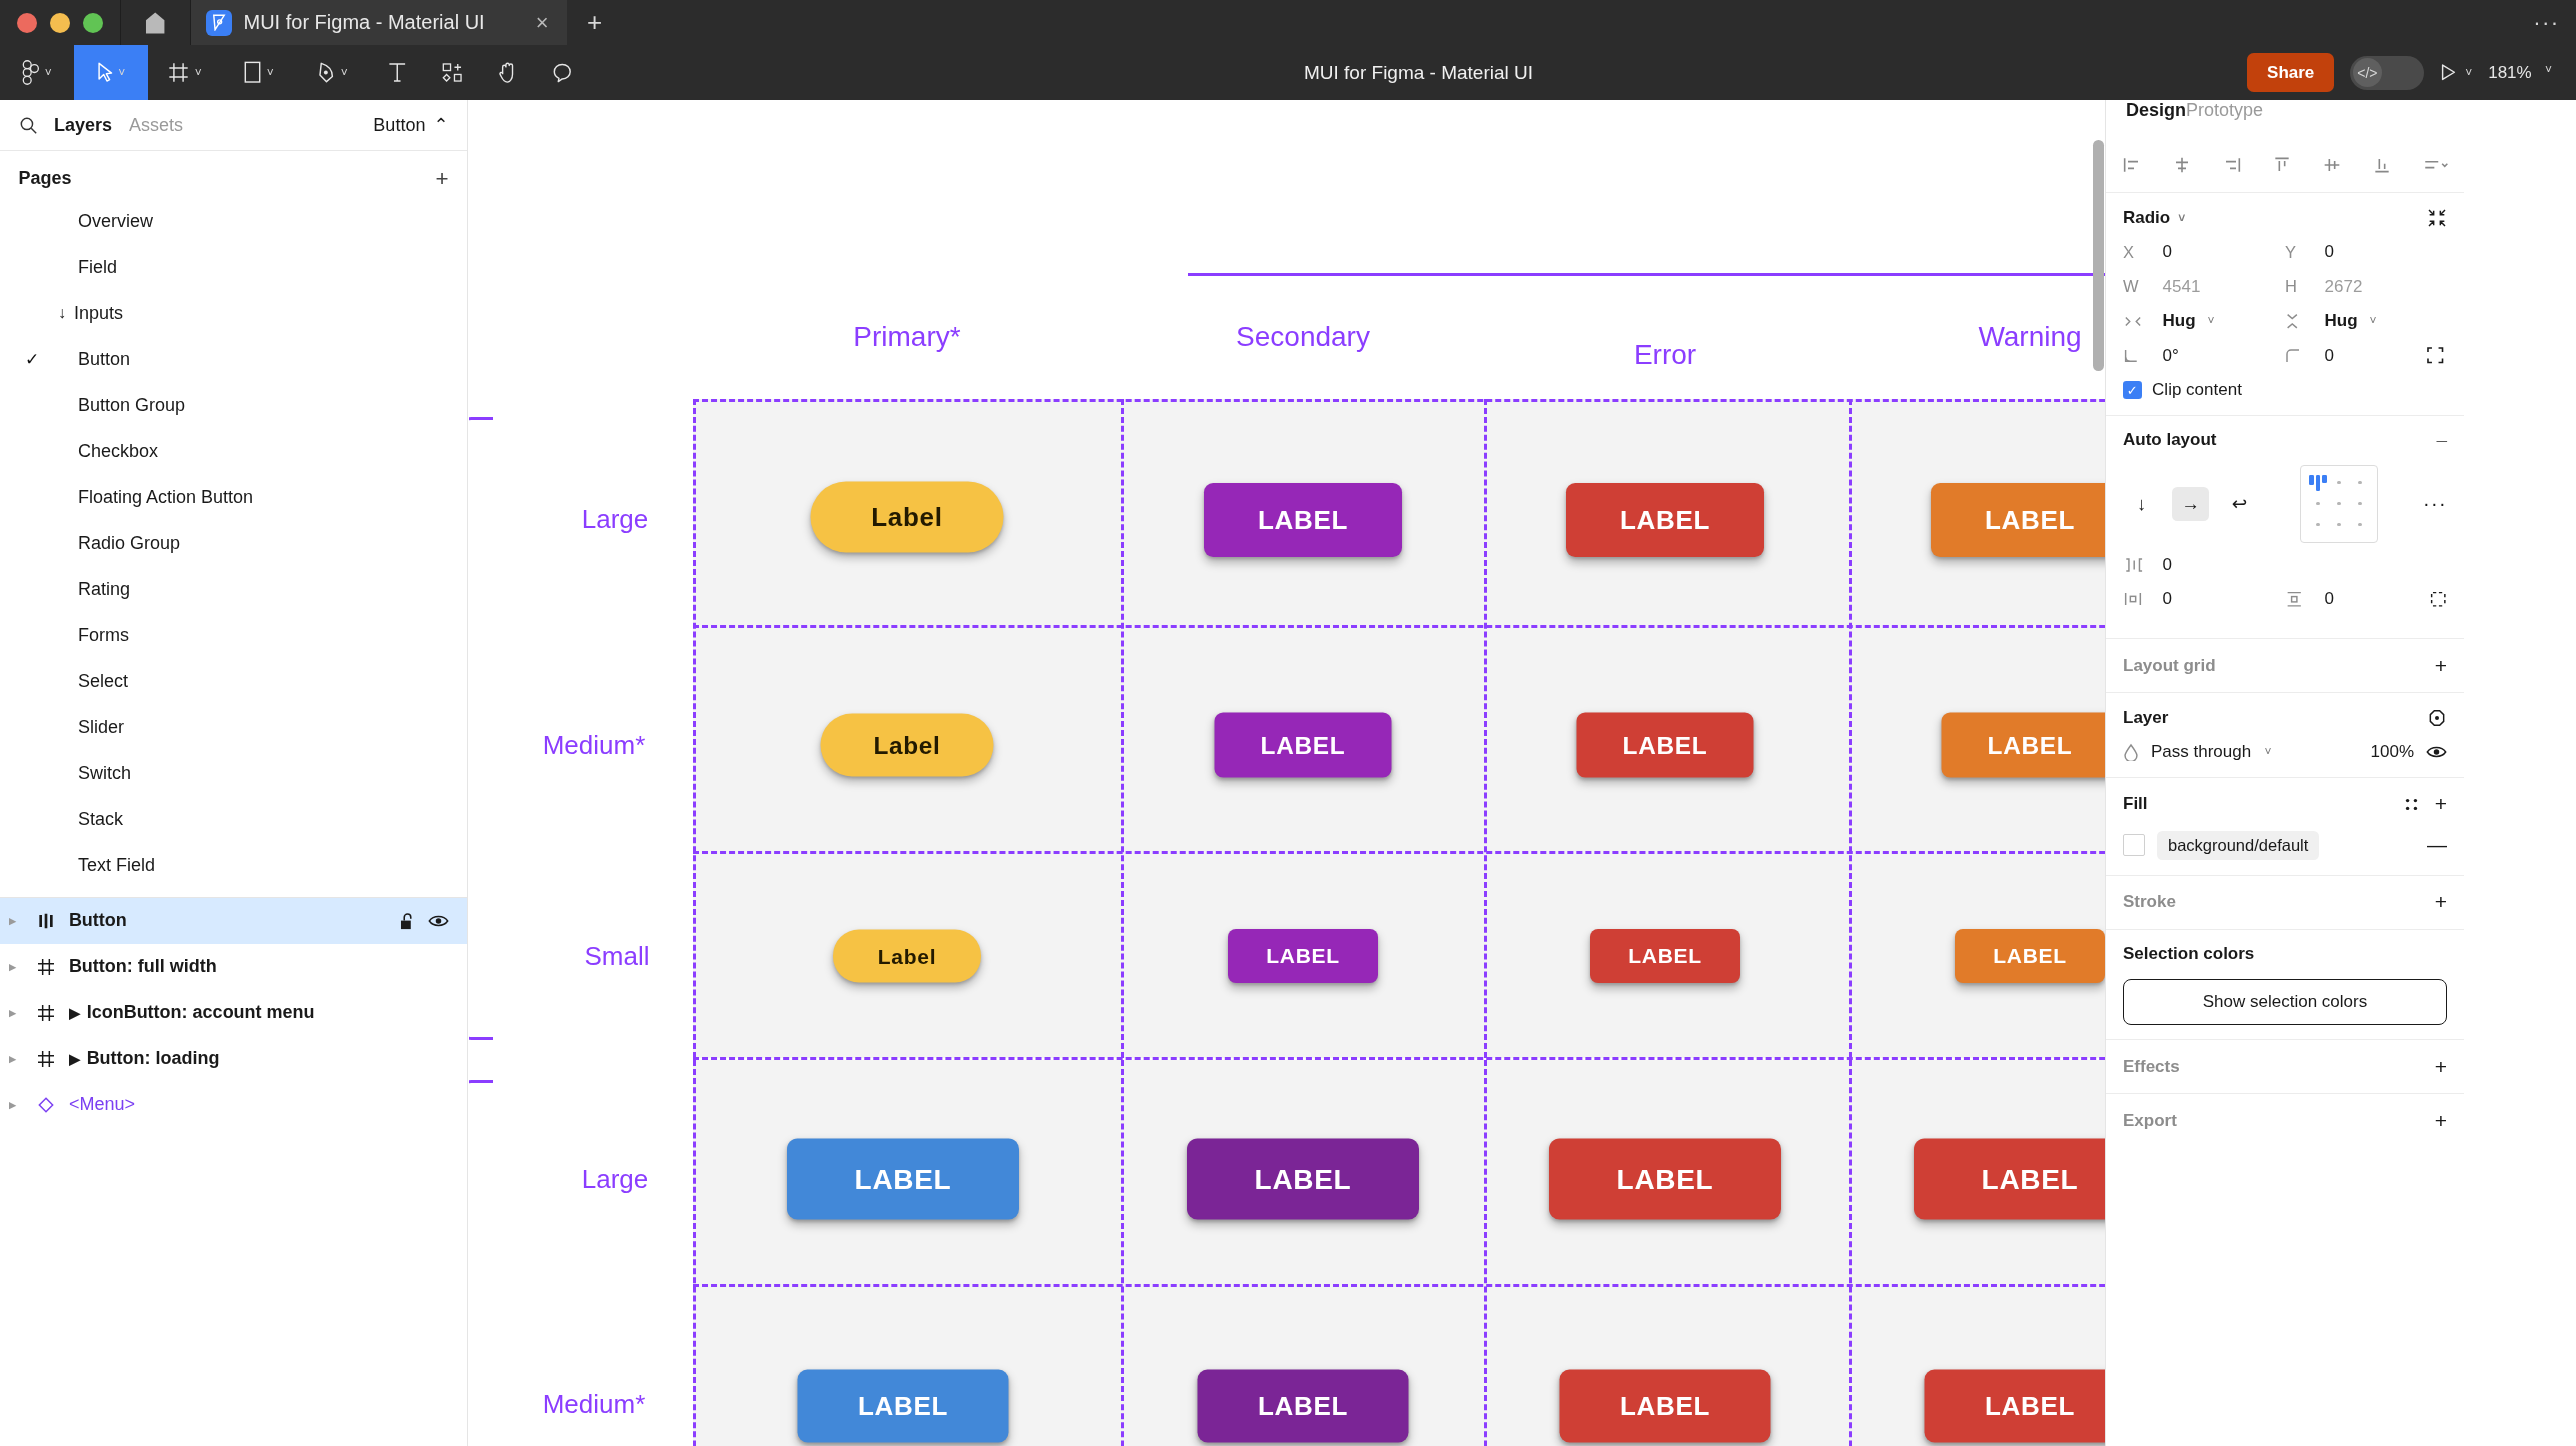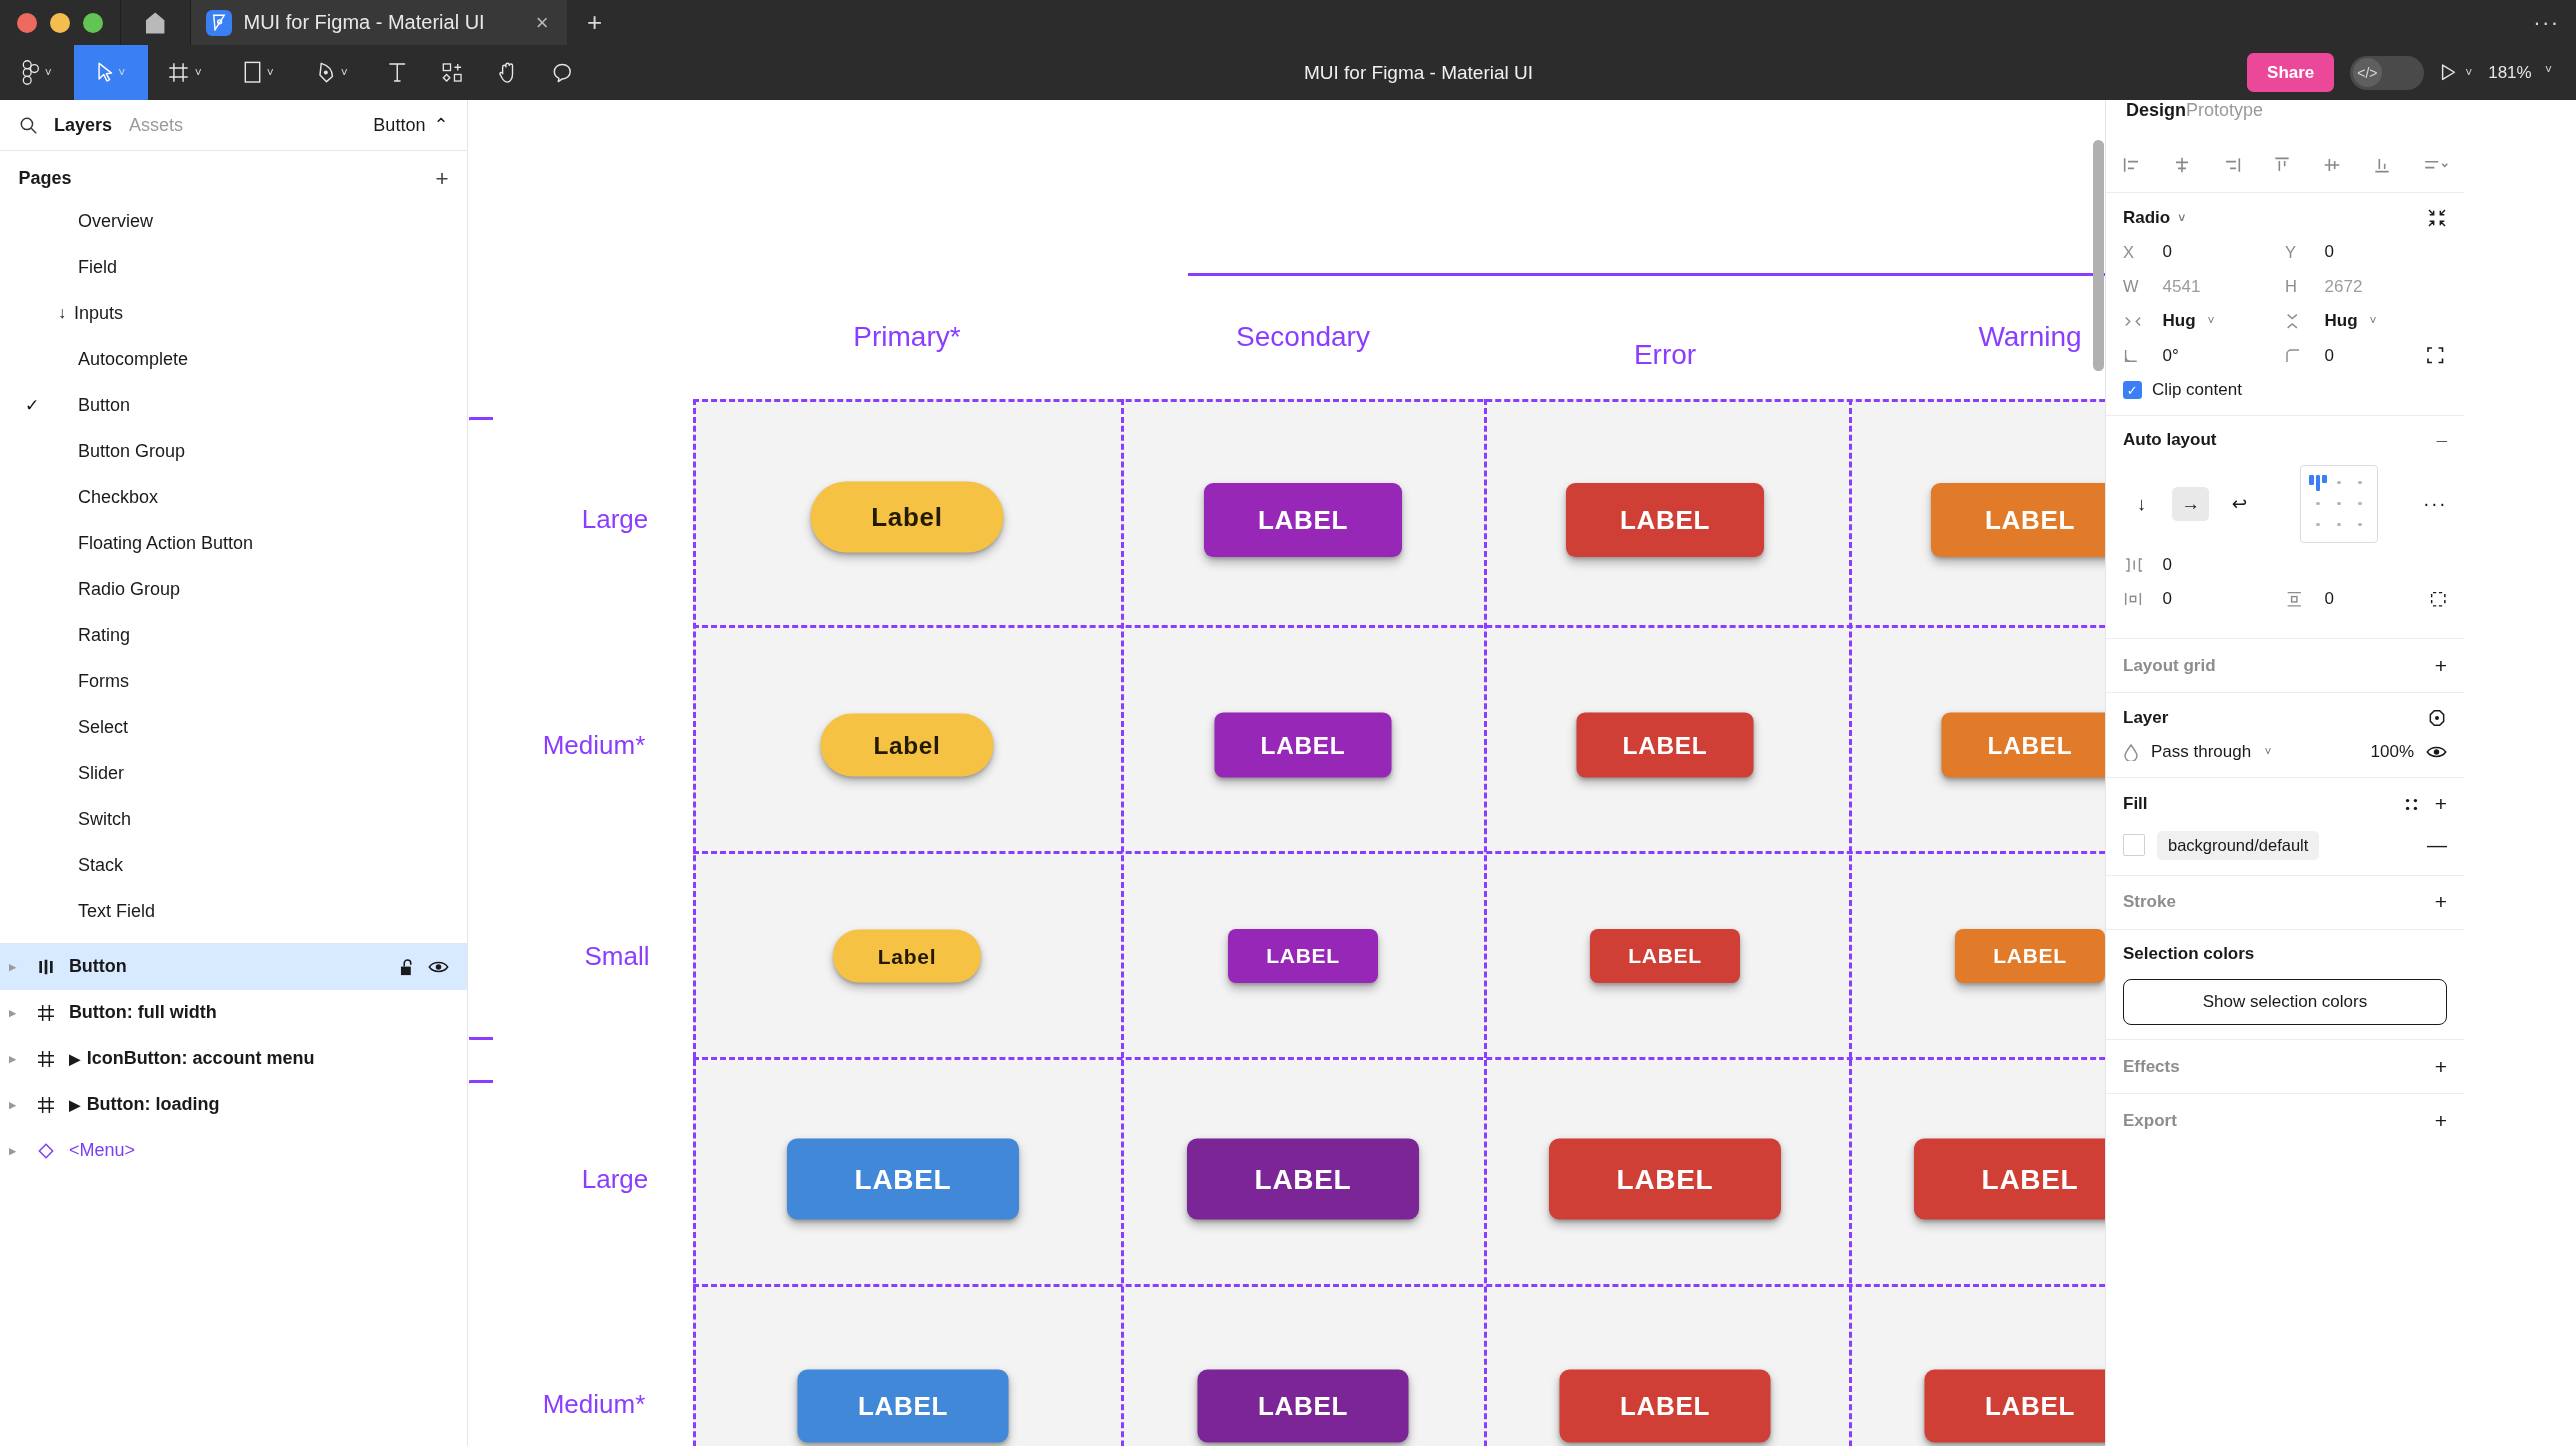--- a/index.html
+++ b/index.html
@@ -56,21 +56,21 @@
   }
   .tool.wide { width: 74px; gap: 4px; }
   .tool.active { background: #3b7ff5; }
   .caret { font-size: 12px; color: #d6d6d6; margin-left: 1.3px; }
   .toolbar-title {
     flex: 1 1 auto; display: flex; align-items: center; justify-content: center;
     color: #f0f0f0; font-size: 19px;
   }
   .toolbar-right { display: flex; align-items: center; gap: 16px; padding-right: 24px; }
   .share-btn {
-    background: #ec4899; color: #fff; font-size: 17px; font-weight: bold;
+    background: #c2410c; color: #fff; font-size: 17px; font-weight: bold;
     padding: 9.2px 20px; border-radius: 6.6px;
   }
   .devmode {
     width: 74px; height: 34px; border-radius: 17px; background: #4a4a4a;
     display: flex; align-items: center; padding: 0 2.6px;
   }
   .devmode-knob {
     width: 29px; height: 29px; border-radius: 50%; background: #5f5f5f;
     color: #d8d8d8; font-size: 14px; display: flex; align-items: center; justify-content: center;
   }
@@ -343,23 +343,20 @@
           <span class="page-name">Overview</span>
         </div>
         <div class="page-item indent-1">
           <span class="page-name">Field</span>
         </div>
         <div class="page-item indent-2">
           <span class="arrow">↓</span>
           <span class="page-name">Inputs</span>
         </div>
         <div class="page-item indent-1">
-          <span class="page-name">Autocomplete</span>
-        </div>
-        <div class="page-item indent-1">
           <span class="check">✓</span>
           <span class="page-name">Button</span>
         </div>
         <div class="page-item indent-1">
           <span class="page-name">Button Group</span>
         </div>
         <div class="page-item indent-1">
           <span class="page-name">Checkbox</span>
         </div>
         <div class="page-item indent-1">

